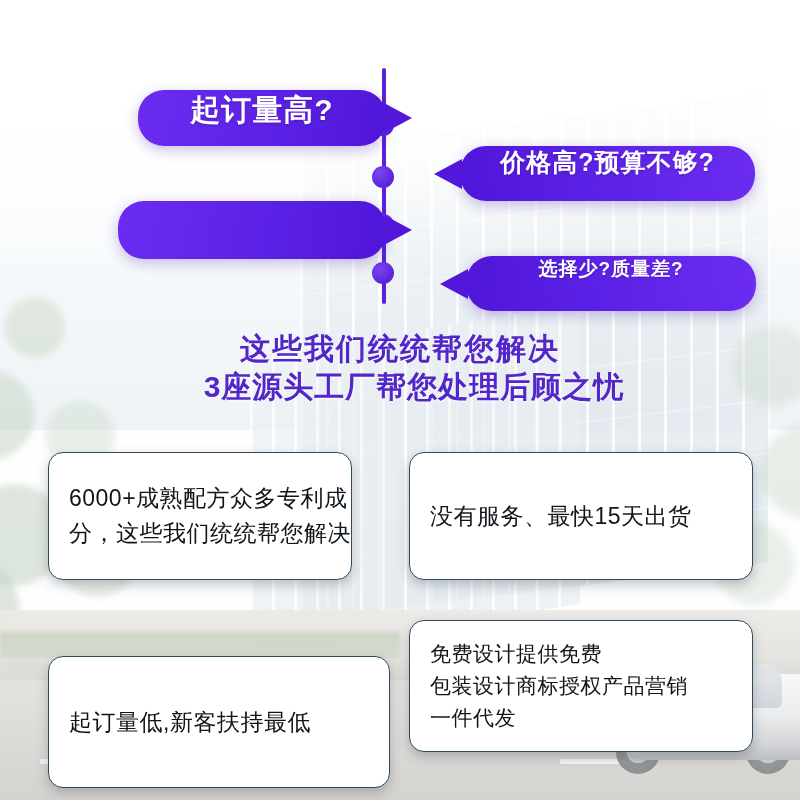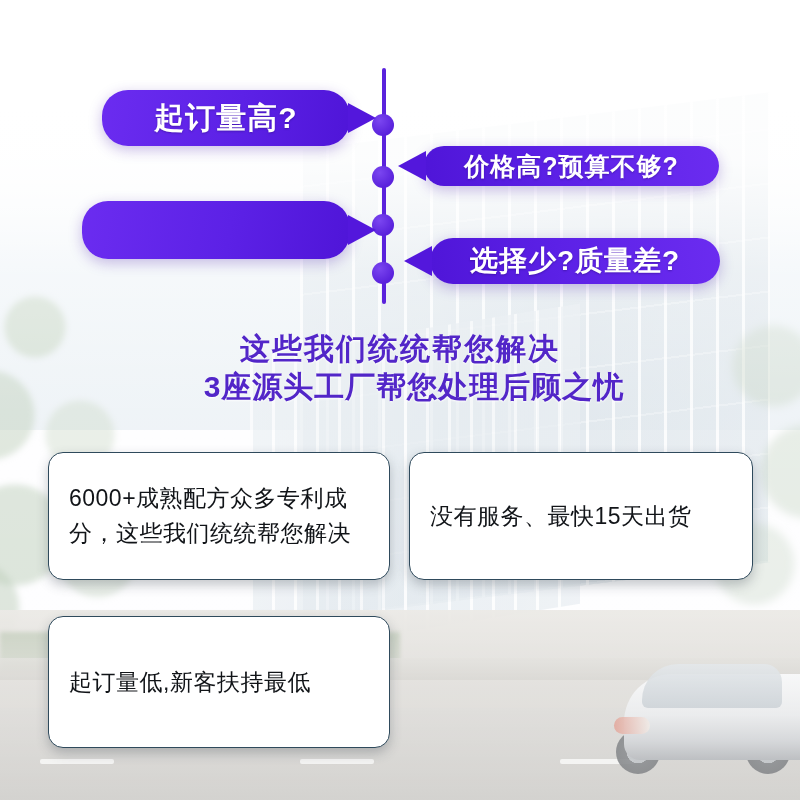--- a/index.html
+++ b/index.html
@@ -102,65 +102,66 @@
   }
 
   
   .tl-line{position:absolute;left:382px;top:68px;width:4px;height:236px;
     background:#5A22DC;border-radius:2px;}
   .tl-dot{position:absolute;left:372px;width:22px;height:22px;border-radius:50%;
     background:radial-gradient(circle at 35% 30%,#7B46F0,#5A22DC 70%);}
 
   
   .bub{
-    position:absolute;display:flex;align-items:center;justify-content:center;
+    position:absolute;display:flex;align-items:flex-start;justify-content:center;
     border-radius:26px;color:#fff;font-weight:700;letter-spacing:1px;
     text-shadow:0 1px 2px rgba(30,0,90,.35);
     box-shadow:0 4px 14px rgba(66,22,170,.28);
+    margin-left:36px;
   }
   .bub.left{background:linear-gradient(100deg,#6B2CF0 0%,#5C21E6 55%,#4F15D8 100%);}
   .bub.right{background:linear-gradient(260deg,#6B2CF0 0%,#5C21E6 55%,#4F15D8 100%);}
   .bub .tail{position:absolute;width:0;height:0;}
   .bub.left .tail{
     right:-26px;top:50%;transform:translateY(-50%);
     border-top:15px solid transparent;border-bottom:15px solid transparent;
     border-left:28px solid #5317DC;
   }
   .bub.right .tail{
     left:-26px;top:50%;transform:translateY(-50%);
     border-top:15px solid transparent;border-bottom:15px solid transparent;
     border-right:28px solid #5317DC;
   }
 
   #bubble-1{left:102px;top:90px;width:248px;height:56px;font-size:30px;}
   #bubble-2{left:82px;top:201px;width:268px;height:58px;font-size:27px;}
-  #bubble-3{left:424px;top:146px;width:295px;height:40px;font-size:25px;}
-  #bubble-4{left:430px;top:238px;width:290px;height:46px;font-size:28px;}
+  #bubble-3{left:424px;top:146px;width:295px;height:55px;font-size:25px;}
+  #bubble-4{left:430px;top:256px;width:290px;height:55px;font-size:19px;}
 
   
   .headline{
     position:absolute;left:0;top:330px;width:800px;text-align:center;
     color:#5226C8;font-weight:700;line-height:1.28;
     text-shadow:0 1px 2px rgba(255,255,255,.9);
   }
   .headline .l1{font-size:30px;letter-spacing:2px;}
   .headline .l2{font-size:30px;letter-spacing:1px;padding-left:28px;}
 
   
   .card{
     position:absolute;background:#ffffff;
     border:1.6px solid #2f4a5c;border-radius:15px;
     box-shadow:0 5px 12px rgba(60,70,80,.30);
     box-sizing:border-box;padding:14px 20px;
     display:flex;flex-direction:column;justify-content:center;
     color:#111418;font-size:23px;line-height:1.52;letter-spacing:.5px;
   }
-  #card-1{left:48px;top:452px;width:342px;height:128px;}
+  #card-1{left:48px;top:452px;width:304px;height:128px;}
   #card-2{left:409px;top:452px;width:344px;height:128px;}
-  #card-3{left:48px;top:616px;width:342px;height:132px;}
+  #card-3{left:48px;top:656px;width:342px;height:132px;}
   #card-4{left:409px;top:620px;width:344px;height:132px;}
   .card .ln{white-space:nowrap;}
   #card-4 .ln{font-size:21px;}
 </style>
 </head>
 <body>
 
 <div id="stage">
 
   <div class="bg">
@@ -224,14 +225,19 @@
   </div>
 
   <div class="card" id="card-2">
     <div class="ln">没有服务、最快15天出货</div>
   </div>
 
   <div class="card" id="card-3">
     <div class="ln">起订量低,新客扶持最低</div>
   </div>
 
+  <div class="card" id="card-4">
+    <div class="ln">免费设计提供免费</div>
+    <div class="ln">包装设计商标授权产品营销</div>
+    <div class="ln">一件代发</div>
+  </div>
 
 </div>
 
 </body></html>

